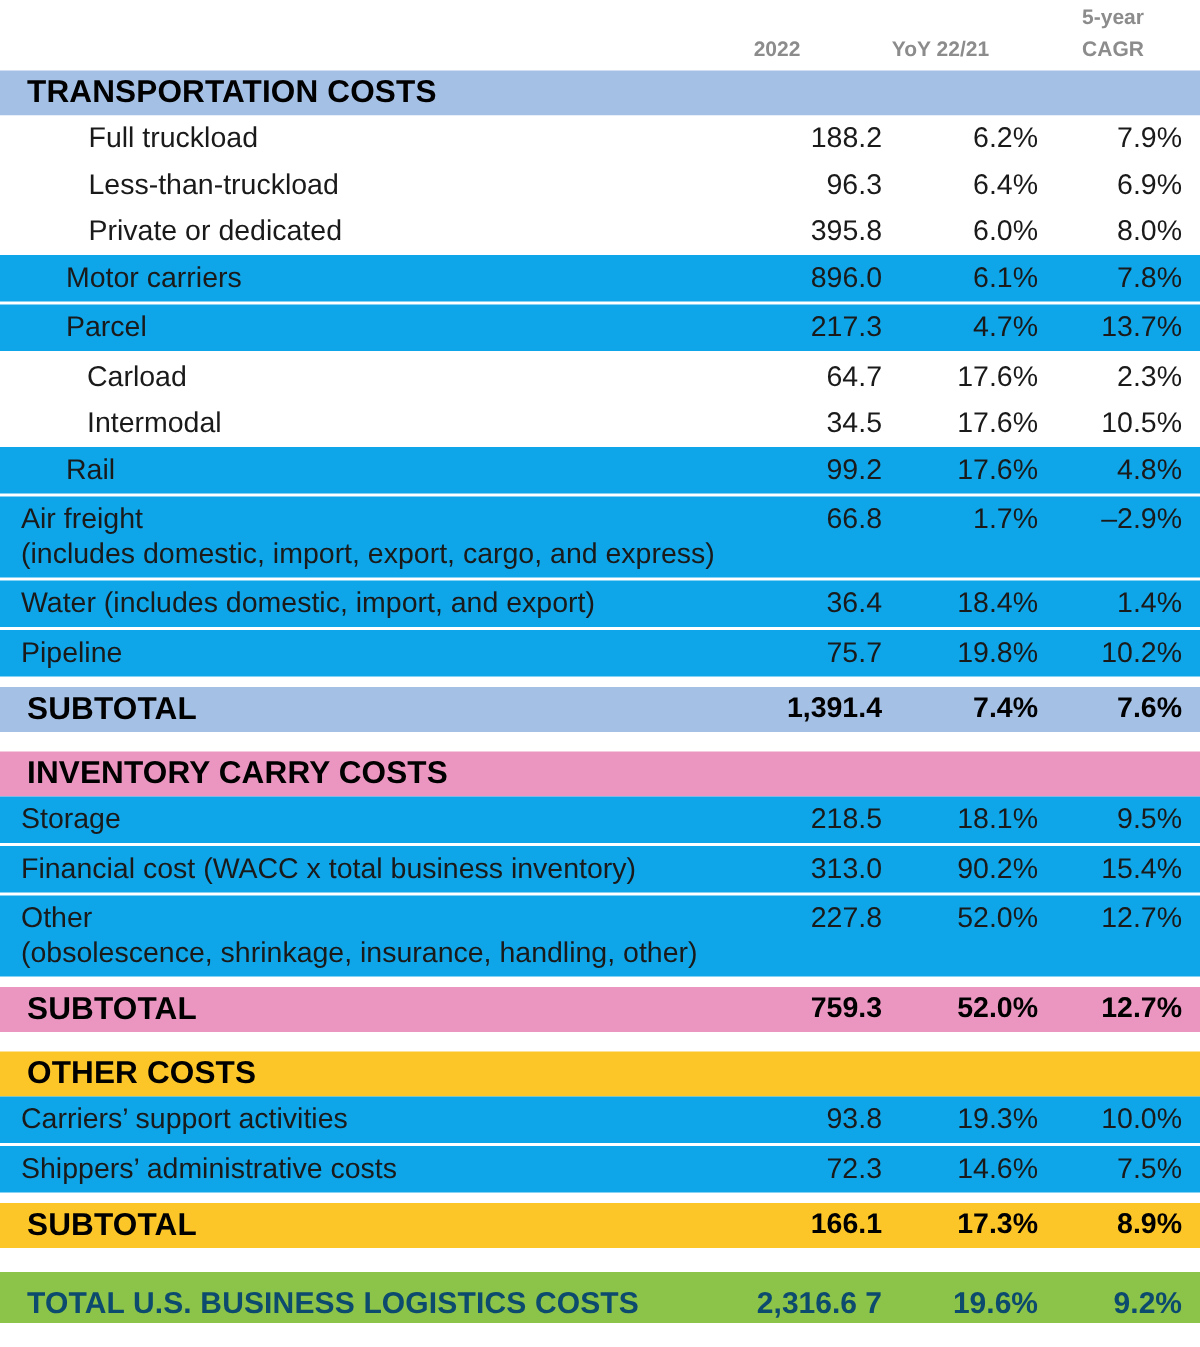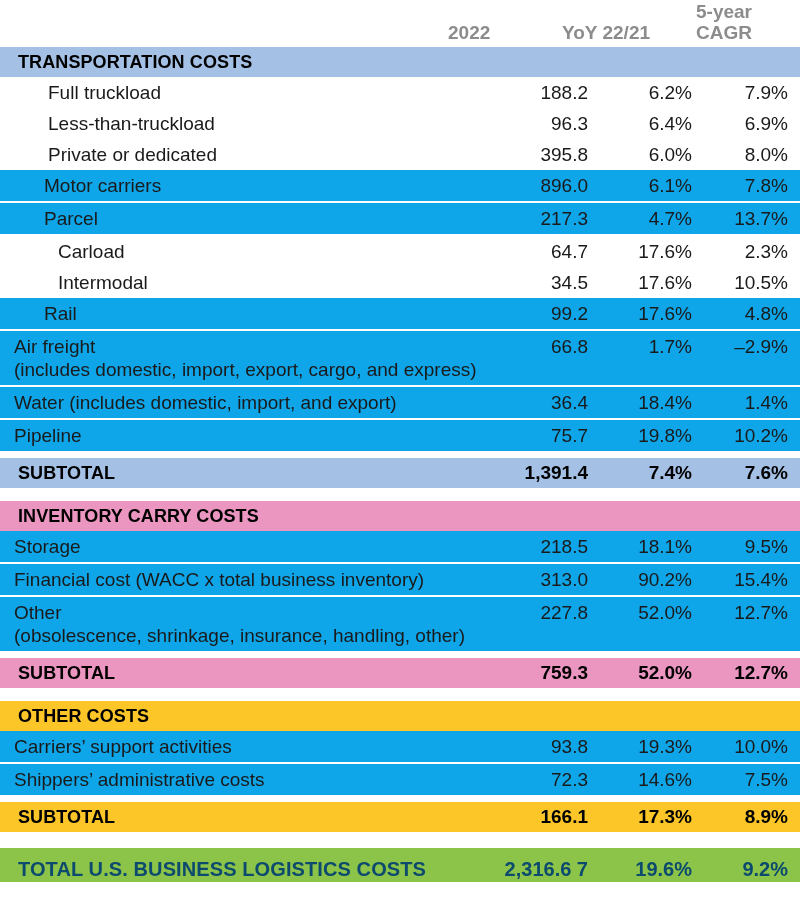--- a/index.html
+++ b/index.html
@@ -17,23 +17,23 @@
   
   .col-head {
     position: relative;
     height: 47px;
     background: #ffffff;
   }
   .col-head .ch {
     position: absolute;
     color: #8c8c8c;
     font-weight: bold;
-    font-size: 19px;
+    font-size: 14px;
     line-height: 21px;
-    text-align: left;
+    text-align: center;
     bottom: 4px;
   }
   .ch-2022   { right: 212px; width: 140px; }
   .ch-yoy    { right: 108px; width: 130px; }
   .ch-cagr   { right: 12px;  width: 92px; bottom: 4px; }
   .ch-cagr .l1 { display:block; }
 
   
   .row {
     position: relative;
@@ -64,32 +64,32 @@
   .data.white  { background: #ffffff; margin-bottom: 0px; }
   .data .label { top: 4px; }
   .data .num   { top: 4px; }
 
   .data.tall   { height: 54px; }
 
   
   .ind0 .label { left: 14px; }
   .ind1 .label { left: 44px; }
   .ind2 .label { left: 58px; }
-  .ind3 .label { left: 48px; }
+  .ind3 .label { left: 59px; }
 
   
   .band {
     position: relative;
     height: 30px;
     width: 800px;
   }
   .band .label {
     position: absolute;
     left: 18px; top: 4px;
-    font-size: 18px;
+    font-size: 21px;
     line-height: 22px;
     font-weight: bold;
     letter-spacing: 0.1px;
     color: #000000;
   }
   .band .num {
     position: absolute;
     top: 4px;
     font-size: 19px;
     line-height: 22px;

